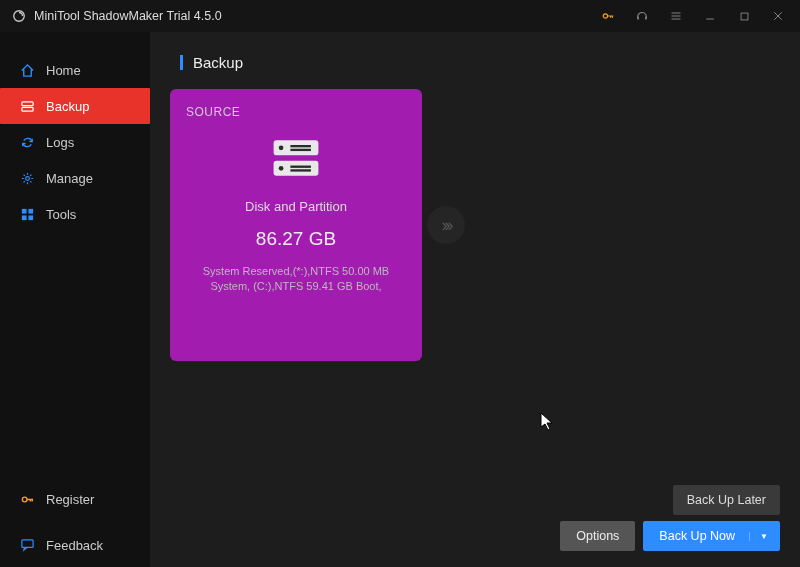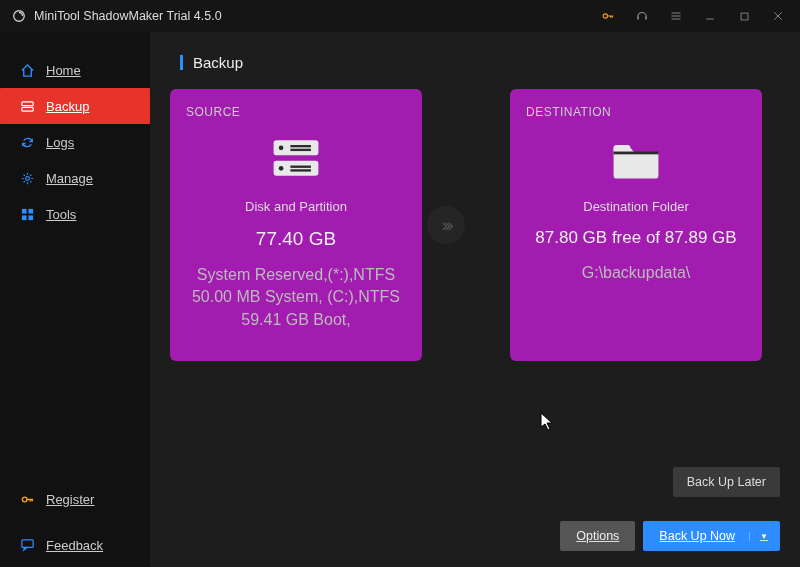--- a/index.html
+++ b/index.html
@@ -5,42 +5,42 @@
   * { box-sizing: border-box; margin: 0; padding: 0; }
   body { font-family: "Segoe UI", Arial, sans-serif; background: #1a1a1a; color: #ddd; width: 800px; height: 567px; overflow: hidden; }
   .window { width: 800px; height: 567px; display: flex; flex-direction: column; background: #1d1d1d; }
   .titlebar { height: 32px; background: #151515; display: flex; align-items: center; padding: 0 12px; font-size: 12.5px; color: #ddd; }
   .titlebar .logo { width: 14px; height: 14px; margin-right: 8px; }
   .titlebar .spacer { flex: 1; }
   .titlebar .tb-icon { width: 20px; height: 20px; margin-left: 14px; display: flex; align-items: center; justify-content: center; color: #888; cursor: pointer; }
   .titlebar .tb-icon.key { color: #f0a020; }
   .body { flex: 1; display: flex; min-height: 0; }
   .sidebar { width: 150px; background: #111; display: flex; flex-direction: column; padding-top: 20px; }
-  .side-item { display: flex; align-items: center; height: 36px; padding: 0 18px; color: #ccc; font-size: 13px; cursor: pointer; text-decoration: underline; }
+  .side-item { display: flex; align-items: center; height: 36px; padding: 0 18px; color: #ccc; font-size: 13px; cursor: pointer; }
   .side-item .side-icon { width: 18px; height: 18px; margin-right: 10px; display: flex; align-items: center; justify-content: center; color: #2d8cff; }
   .side-item.active { background: #e8332a; color: #fff; border-radius: 1px; }
   .side-item.active .side-icon { color: #fff; }
   .sidebar .spacer { flex: 1; }
   .side-item.register .side-icon { color: #f0a020; }
   .main { flex: 1; background: #1d1d1d; display: flex; flex-direction: column; padding: 14px 20px 14px 20px; position: relative; }
   .page-title { display: flex; align-items: center; font-size: 15px; color: #eee; margin: 8px 0 18px 10px; }
   .page-title .bar { width: 3px; height: 15px; background: #2d8cff; margin-right: 10px; }
   .panels { display: flex; align-items: center; }
   .panel { width: 252px; height: 272px; background: #a21caf; border-radius: 6px; padding: 16px; display: flex; flex-direction: column; align-items: center; cursor: pointer; }
   .panel-label { align-self: flex-start; font-size: 12px; color: #ccc; letter-spacing: 0.5px; margin-bottom: 14px; }
   .panel-icon { width: 60px; height: 52px; display: flex; align-items: center; justify-content: center; margin-bottom: 14px; color: #eee; }
   .panel-title { font-size: 13px; color: #ddd; margin-bottom: 14px; text-align: center;}
   .panel-size { font-size: 19px; color: #eee; margin-bottom: 14px; text-align: center;}
-  .panel-detail { font-size: 16px; color: #bbb; text-align: center; line-height: 1.4; max-width: 230px;}
+  .panel-detail { font-size: 11px; color: #bbb; text-align: center; line-height: 1.4; max-width: 230px;}
   .arrow-sep { width: 48px; display: flex; align-items: center; justify-content: center; }
   .arrow-circle { width: 38px; height: 38px; border-radius: 50%; background: #252525; display: flex; align-items: center; justify-content: center; color:#555; font-size: 18px; letter-spacing: -3px;}
   .gap { width: 40px; }
-  .footer-buttons { position: absolute; bottom: 16px; right: 20px; display: flex; flex-direction: column; align-items: flex-end; gap: 24px;}
+  .footer-buttons { position: absolute; bottom: 16px; right: 20px; display: flex; flex-direction: column; align-items: flex-end; gap: 6px;}
   .bk-later { background: #3a3a3a; color: #ddd; font-size: 12.5px; padding: 8px 14px; border-radius: 2px; cursor: pointer;}
-  .row-buttons { display: flex; gap: 8px; text-decoration: underline; }
+  .row-buttons { display: flex; gap: 8px; }
   .btn { font-size: 12.5px; padding: 8px 16px; border-radius: 2px; cursor: pointer; display: flex; align-items: center; }
   .btn-options { background: #555; color: #eee; }
   .btn-now { background: #2d8cff; color: #fff; padding-right: 12px;}
   .btn-now .caret { margin-left: 14px; font-size: 8px; padding-left:10px; border-left:1px solid rgba(255,255,255,0.3);}
   .cursor { position: absolute; left: 390px; top: 380px; pointer-events:none; }
 </style>
 </head>
 <body>
 
 <div class="window">
@@ -172,42 +172,29 @@
               <rect x="24" y="11" width="22" height="2.5" fill="#2a2a2a"></rect>
               <rect x="24" y="15" width="22" height="2.5" fill="#2a2a2a"></rect>
               <circle cx="14" cy="14" r="2.5" fill="#2a2a2a"></circle>
               <rect x="6" y="28" width="48" height="16" rx="3" fill="#e8e8e8"></rect>
               <rect x="24" y="33" width="22" height="2.5" fill="#2a2a2a"></rect>
               <rect x="24" y="37" width="22" height="2.5" fill="#2a2a2a"></rect>
               <circle cx="14" cy="36" r="2.5" fill="#2a2a2a"></circle>
             </svg>
           </div>
           <div class="panel-title">Disk and Partition</div>
-          <div class="panel-size">77.40 GB</div>
+          <div class="panel-size">86.27 GB</div>
           <div class="panel-detail">System Reserved,(*:),NTFS 50.00 MB System, (C:),NTFS 59.41 GB Boot,</div>
         </div>
 
         <div class="arrow-sep">
           <div class="arrow-circle">›››</div>
         </div>
         <div class="gap"></div>
 
-        <div class="panel">
-          <div class="panel-label">DESTINATION</div>
-          <div class="panel-icon">
-            <svg viewBox="0 0 60 52" width="56" height="50">
-              <path d="M6 14 h18 l5 6 h25 v24 a3 3 0 0 1 -3 3 H9 a3 3 0 0 1 -3 -3 Z" fill="#e8e8e8"></path>
-              <path d="M6 14 a3 3 0 0 1 3 -3 h12 a3 3 0 0 1 3 3 v4 H6 Z" fill="#e8e8e8"></path>
-              <rect x="6" y="18" width="48" height="3" fill="#2a2a2a"></rect>
-            </svg>
-          </div>
-          <div class="panel-title">Destination Folder</div>
-          <div class="panel-size" style="font-size:17px">87.80 GB free of 87.89 GB</div>
-          <div class="panel-detail">G:\backupdata\</div>
-        </div>
       </div>
 
       <div class="footer-buttons">
         <div class="bk-later">Back Up Later</div>
         <div class="row-buttons">
           <div class="btn btn-options">Options</div>
           <div class="btn btn-now">
             <span>Back Up Now</span>
             <span class="caret">▼</span>
           </div>

